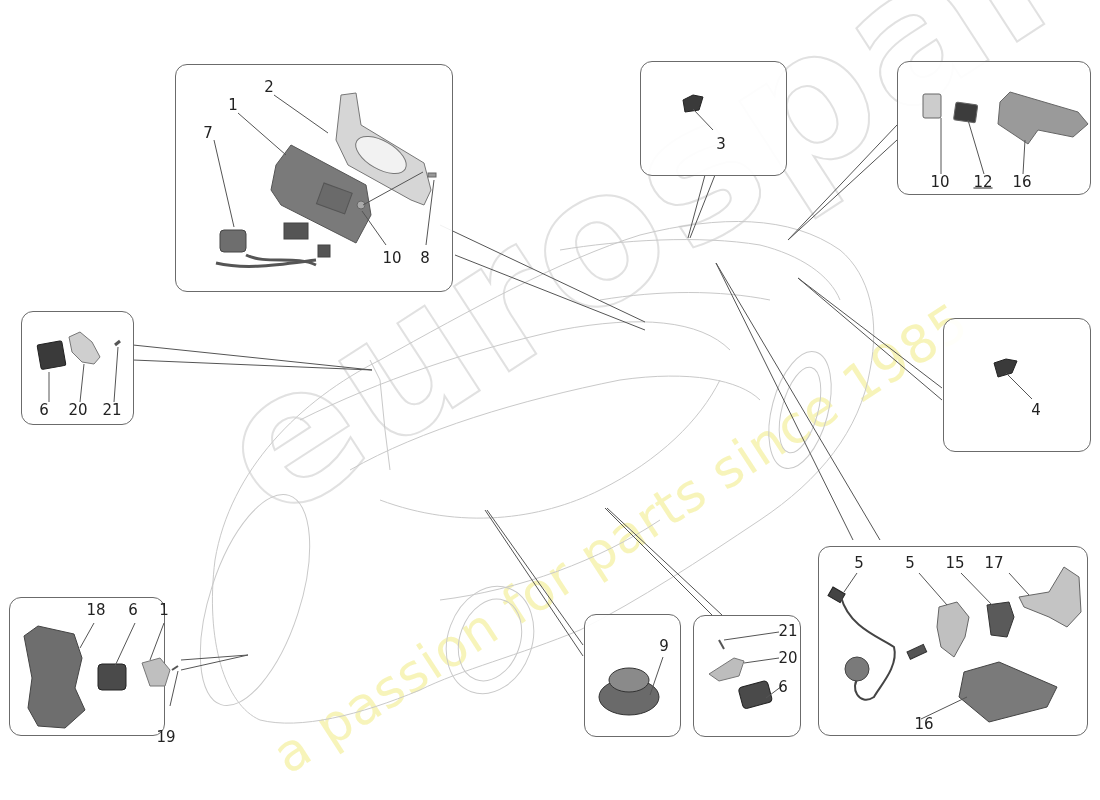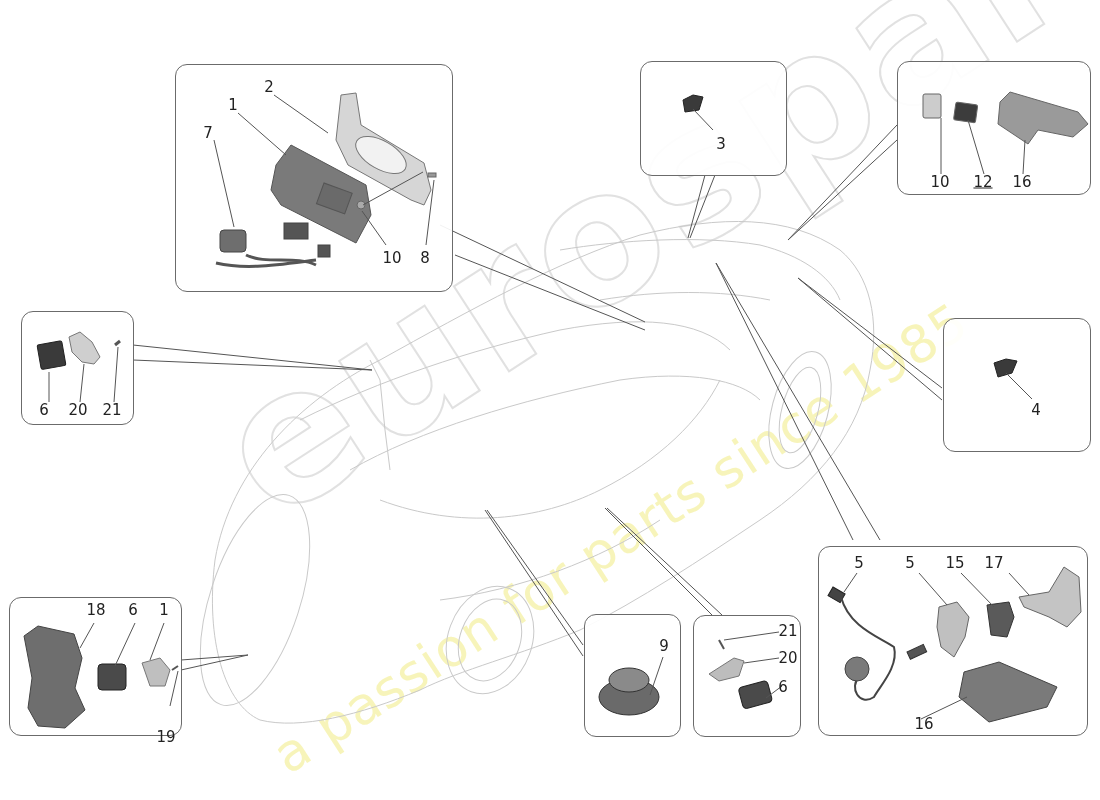--- a/index.html
+++ b/index.html
@@ -145,21 +145,21 @@
         <line x1="27" y1="60" x2="27" y2="90"></line>
         <line x1="62" y1="52" x2="58" y2="90"></line>
         <line x1="96" y1="35" x2="92" y2="90"></line>
       </g>
     </svg>
     <span class="lbl" style="left:22px;top:98px;">6</span>
     <span class="lbl" style="left:56px;top:98px;">20</span>
     <span class="lbl" style="left:90px;top:98px;">21</span>
   </div>
 
-  <div class="box" style="left:9px;top:597px;width:173px;height:139px;text-decoration:underline;">
+  <div class="box" style="left:9px;top:597px;width:156px;height:139px;text-decoration:underline;">
     <svg width="173" height="139">
       <path d="M14,38 L28,28 L64,36 L72,60 L65,90 L75,112 L55,130 L28,128 L18,110 L22,80 Z" fill="#6e6e6e" stroke="#444"></path>
       <rect x="88" y="66" width="28" height="26" fill="#4a4a4a" stroke="#222" rx="4"></rect>
       <path d="M132,65 L150,60 L160,72 L155,88 L140,88 Z" fill="#bfbfbf" stroke="#777"></path>
       <line x1="162" y1="72" x2="168" y2="68" stroke="#555" stroke-width="2"></line>
       <g stroke="#555" fill="none">
         <line x1="84" y1="25" x2="70" y2="50"></line>
         <line x1="125" y1="25" x2="105" y2="68"></line>
         <line x1="154" y1="25" x2="140" y2="62"></line>
         <line x1="160" y1="108" x2="168" y2="73"></line>

